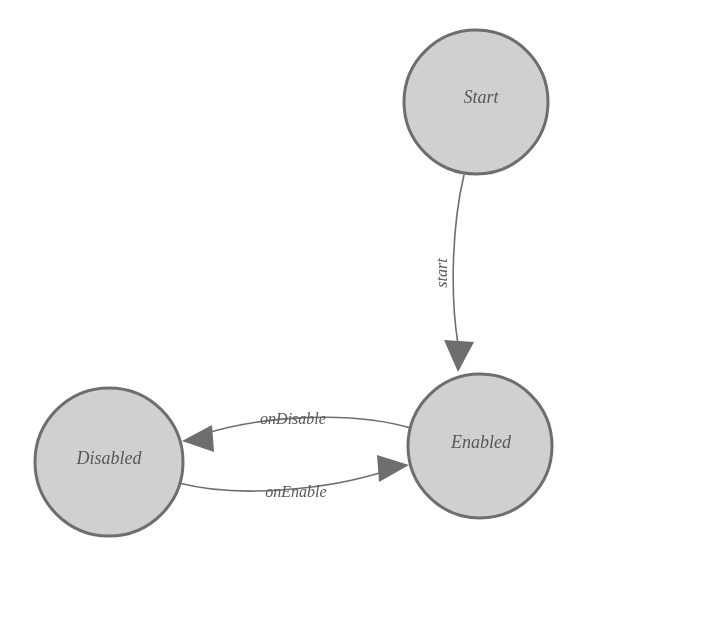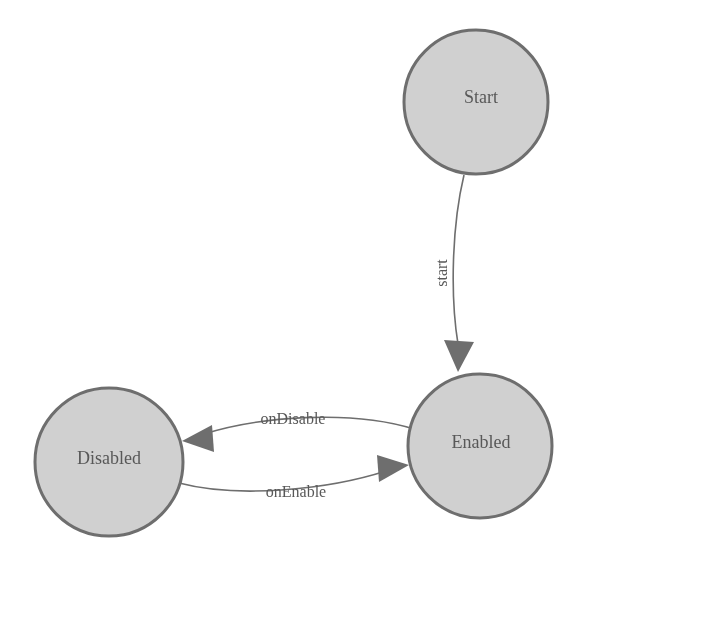--- a/index.html
+++ b/index.html
@@ -10,20 +10,21 @@
   }
   body {
     font-family: "Liberation Serif", serif;
   }
   #canvas-wrap {
     position: relative;
     width: 700px;
     height: 633px;
     background: #ffffff;
     overflow: hidden;
+    font-style: italic;
   }
   #diagram-svg {
     position: absolute;
     top: 0;
     left: 0;
     width: 702px;
     height: 633px;
     display: block;
   }
   .node-circle {

